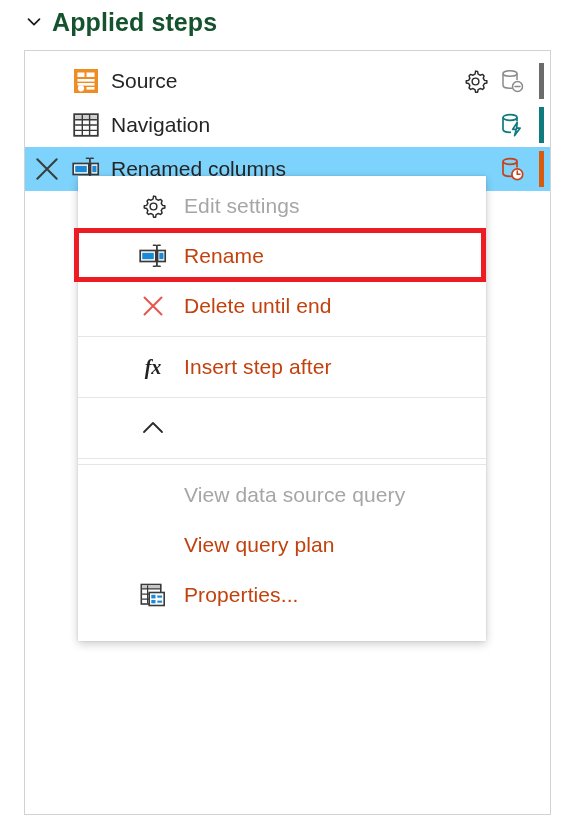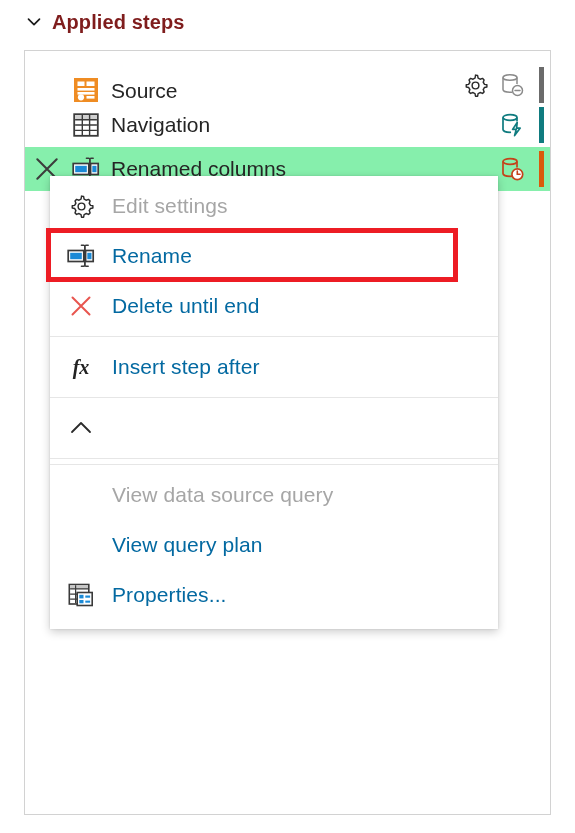--- a/index.html
+++ b/index.html
@@ -25,23 +25,23 @@
     align-items: center;
     gap: 10px;
   }
   #applied-steps-header .chev {
     width: 16px;
     height: 16px;
     display: block;
     color: #1b1b1b;
   }
   #applied-steps-header .title {
-    font-size: 20px;
+    font-size: 25px;
     font-weight: bold;
-    color: #7f1d1d;
+    color: #14532d;
     letter-spacing: 0.1px;
     white-space: nowrap;
   }
 
   
   #steps-panel {
     position: absolute;
     left: 24px;
     top: 50px;
     width: 527px;
@@ -53,21 +53,21 @@
   }
 
   .step-row {
     position: relative;
     height: 44px;
     display: flex;
     align-items: center;
     box-sizing: border-box;
   }
   .step-row.selected {
-    background: #86efac;
+    background: #7dd3fc;
   }
   .step-del {
     width: 44px;
     min-width: 44px;
     display: flex;
     align-items: center;
     justify-content: center;
   }
   .step-icon {
     width: 34px;
@@ -105,47 +105,48 @@
   .step-bar {
     width: 5px;
     height: 36px;
     margin-left: 5px;
     margin-right: 6px;
   }
 
   
   #context-menu {
     position: absolute;
-    left: 50px;
+    left: 78px;
     top: 176px;
-    width: 448px;
+    width: 408px;
     background: #ffffff;
     box-shadow: 0 3px 9px rgba(0,0,0,0.20), 0 0 2px rgba(0,0,0,0.12);
     box-sizing: border-box;
     padding-top: 5px;
-    padding-bottom: 9px;
+    padding-bottom: 21px;
     z-index: 10;
   }
   .menu-item {
     position: relative;
     height: 50px;
     display: flex;
     align-items: center;
     box-sizing: border-box;
   }
   .menu-item .mi-icon {
     width: 62px;
     min-width: 62px;
     display: flex;
     align-items: flex-start;
     justify-content: center;
+    margin-left: 44px;
   }
   .menu-item .mi-label {
     font-size: 21px;
-    color: #0369a1;
+    color: #c2410c;
     white-space: nowrap;
     letter-spacing: 0.1px;
   }
   .menu-item.disabled .mi-label {
     color: #a6a6a6;
   }
   .menu-sep {
     height: 1px;
     background: #e6e6e6;
     margin: 5px 0 5px 0;
@@ -173,21 +174,21 @@
   <span class="chev">
     <svg viewBox="0 0 16 16" width="16" height="16" aria-hidden="true">
       <path d="M2.5 5.2 L8 10.6 L13.5 5.2" fill="none" stroke="#1b1b1b" stroke-width="1.7" stroke-linecap="round" stroke-linejoin="round"></path>
     </svg>
   </span>
   <span class="title">Applied steps</span>
 </div>
 
 <div id="steps-panel">
 
-  <div class="step-row" style="margin-top:8px;align-items:flex-end;">
+  <div class="step-row" style="margin-top:8px;">
     <div class="step-del"></div>
     <div class="step-icon">
       <svg viewBox="0 0 26 26" width="26" height="26" aria-hidden="true">
         <rect x="1" y="1" width="24" height="24" fill="#ef8c23"></rect>
         <rect x="4.5" y="4.5" width="7" height="4.5" fill="#ffffff"></rect>
         <rect x="13.5" y="4.5" width="8" height="4.5" fill="#ffffff"></rect>
         <rect x="4.5" y="11" width="17" height="2.6" fill="#ffffff"></rect>
         <rect x="4.5" y="15" width="17" height="2.6" fill="#ffffff"></rect>
         <circle cx="8" cy="20.3" r="3.1" fill="#ffffff"></circle>
         <rect x="13.5" y="19" width="8" height="2.6" fill="#ffffff"></rect>

